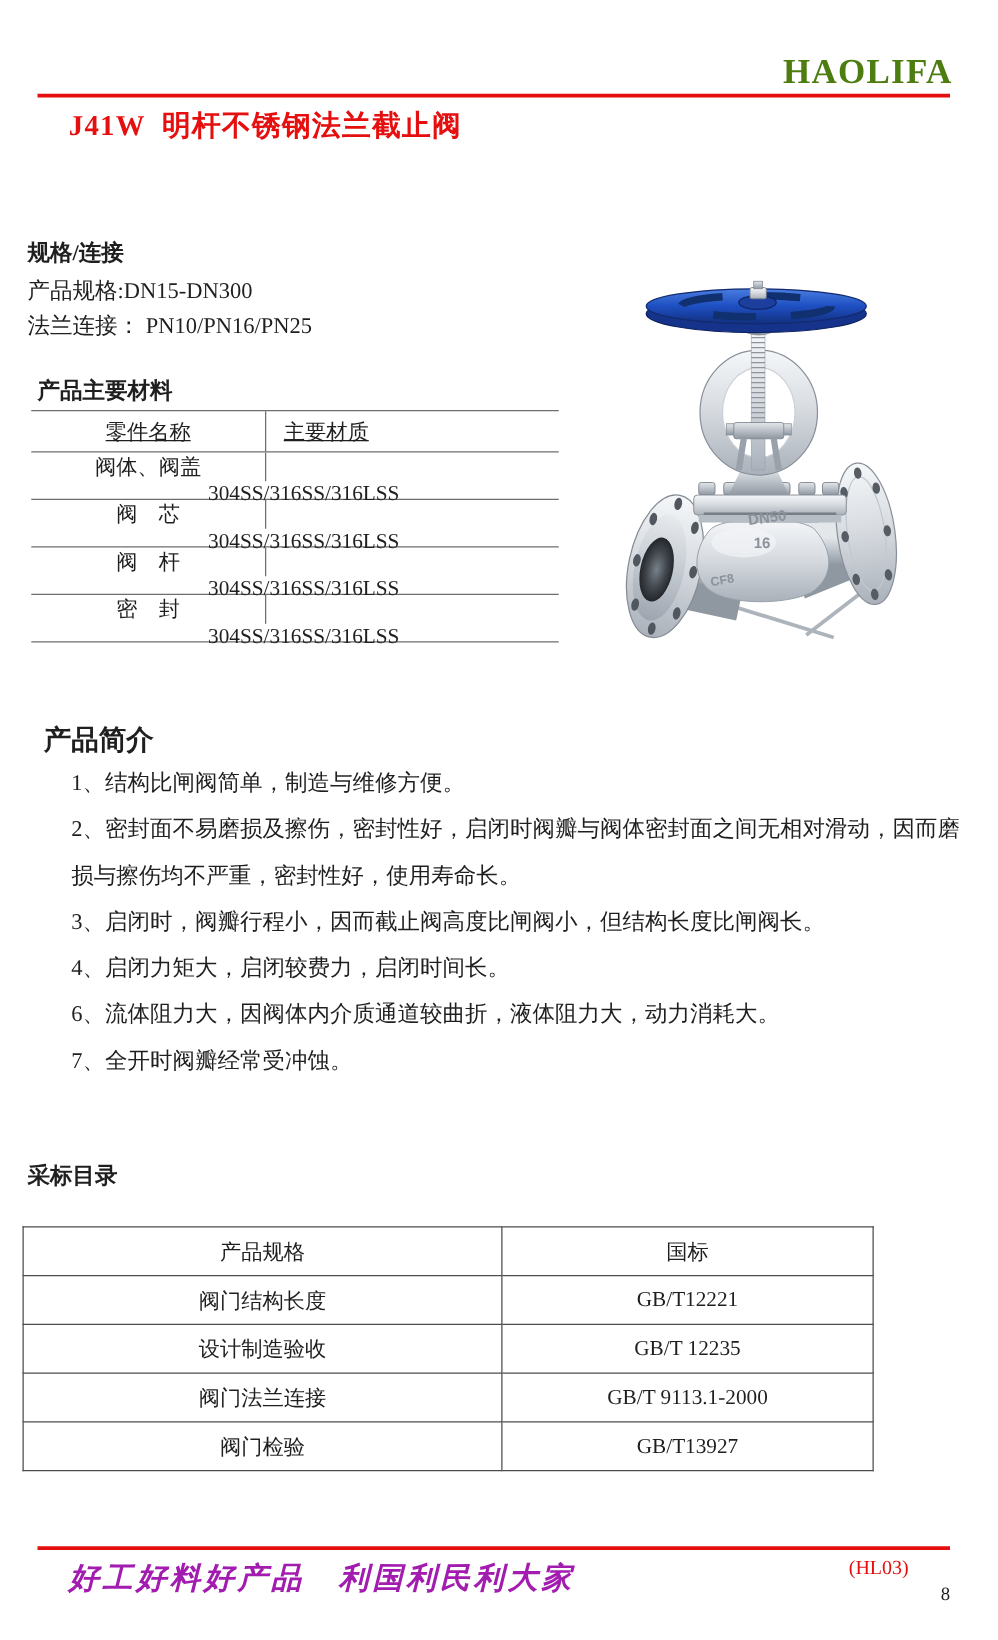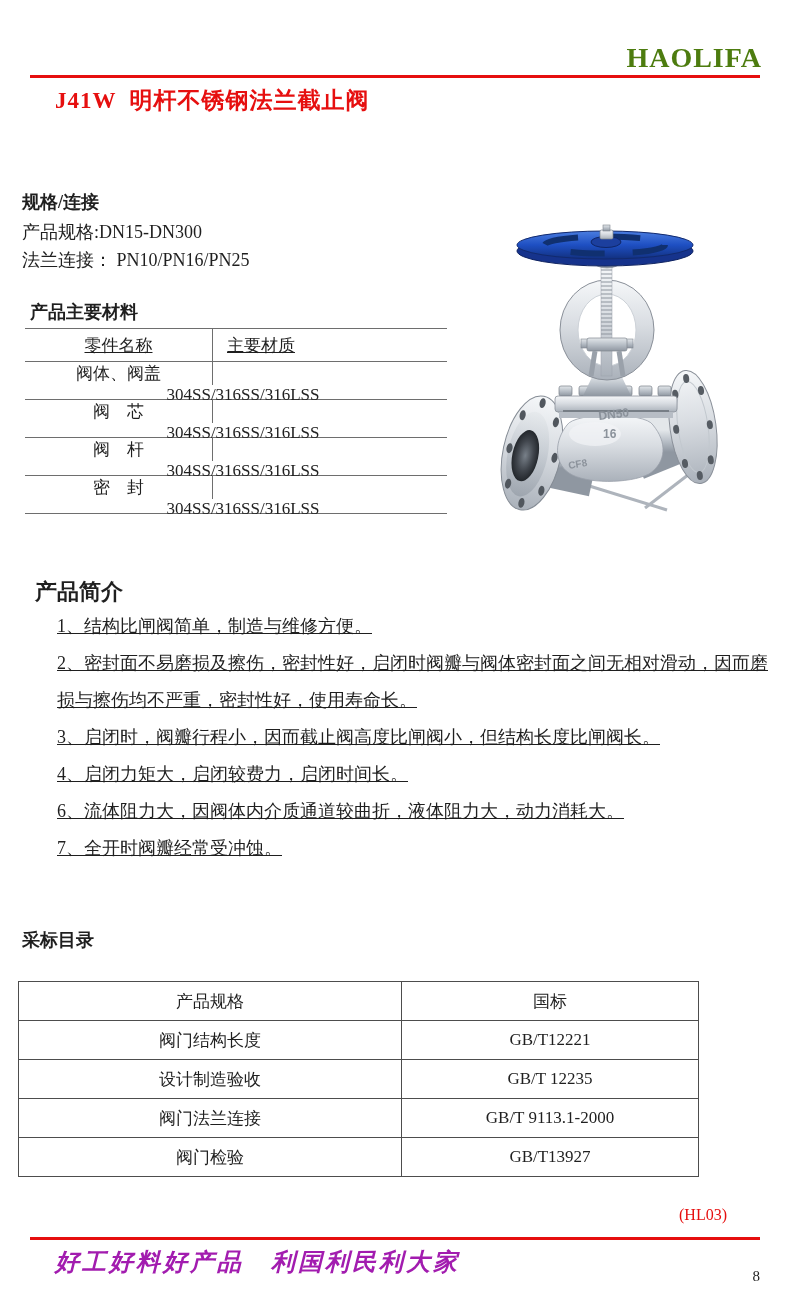--- a/index.html
+++ b/index.html
@@ -28,34 +28,34 @@
   .mat-row .c1{width:187px;text-align:center;border-right:1px solid #6e6e6e;align-self:stretch;
     display:flex;align-items:center;justify-content:center;}
   .mat-row .c2{flex:1;padding-left:14px;}
   .mat-row.head{height:32px;text-decoration:underline;}
   .mat-row.data{height:37px;flex-direction:column;}
   
   .valve{position:absolute;top:220px;left:495px;width:272px;height:305px;}
   
   .intro-h{position:absolute;top:577px;left:22px;font-size:22px;font-weight:bold;margin-left:13px;}
   .intro-list{position:absolute;top:608px;left:57px;width:713px;font-size:18px;line-height:37px;}
-  .intro-list .item{margin:0;text-decoration:underline;}
+  .intro-list .item{margin:0;}
   
   .standards-h{position:absolute;top:928px;left:22px;font-size:18px;font-weight:bold;}
   .std-table{position:absolute;top:981px;left:18px;width:681px;border-collapse:collapse;
     table-layout:fixed;font-size:17px;}
   .std-table td{border:1px solid #4d4d4d;text-align:center;height:38px;padding:0;}
   .std-table .c1{width:382px;}
   
   .bottom-rule{position:absolute;top:1237px;left:30px;width:730px;height:3px;background:#e60f0f;}
   .slogan{
     position:absolute;top:1246px;left:55px;font-size:24px;font-weight:bold;font-style:italic;
     color:#a21caf;letter-spacing:3px;white-space:pre;
   }
-  .doc-code{position:absolute;top:1206px;right:71px;font-size:16px;color:#e60f0f;}
+  .doc-code{position:absolute;top:1246px;right:71px;font-size:16px;color:#e60f0f;}
   .page-num{position:absolute;top:1268px;right:38px;font-size:15px;color:#1f1f1f;}
 </style>
 </head>
 <body>
 
 <div id="page">
 
   <div class="brand">HAOLIFA</div>
   <div class="top-rule"></div>
   <div class="doc-title">J41W  明杆不锈钢法兰截止阀</div>

